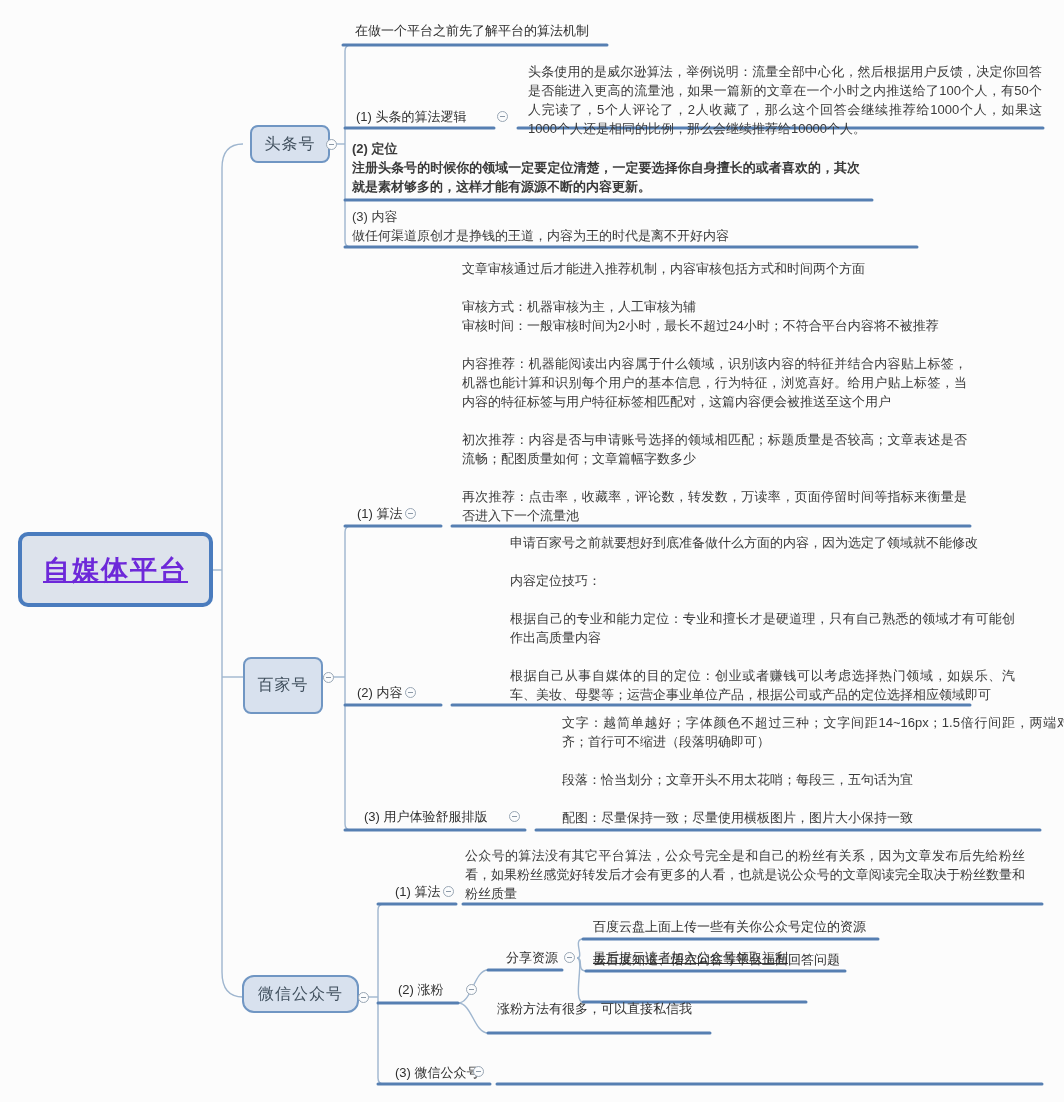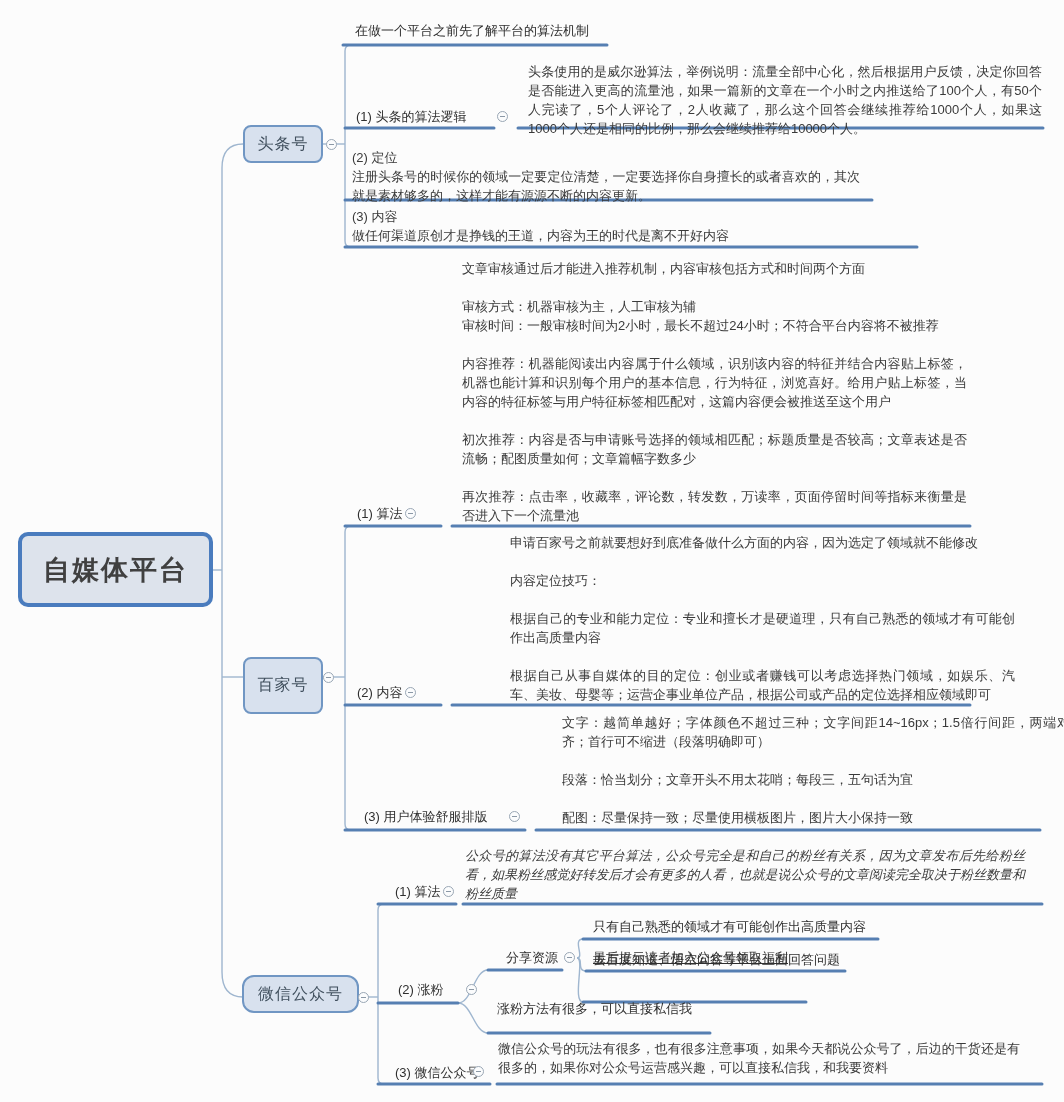--- a/index.html
+++ b/index.html
@@ -14,22 +14,22 @@
   .node{
     position:absolute;z-index:4;
     display:flex;align-items:center;justify-content:center;
     border:2px solid #7096c3;border-radius:8px;
     background:#d8e1ee;color:#41505e;
     font-size:16px;letter-spacing:1px;
     box-sizing:border-box;
   }
   .root-node{
     border:4px solid #4a7cbe;border-radius:10px;
-    background:#dde3ec;color:#404040;
-    font-weight:bold;font-size:27px;letter-spacing:2px;
+    background:#dde3ec;color:#6d28d9;
+    font-weight:bold;font-size:27px;letter-spacing:2px;text-decoration:underline;
   }
   .lbl{
     position:absolute;z-index:3;
     font-size:13px;color:#2f2f2f;white-space:nowrap;line-height:17px;
   }
   .desc{
     position:absolute;z-index:3;
     font-size:13px;color:#3a3a3a;line-height:19px;
     white-space:pre-line;text-align:justify;
   }
@@ -83,28 +83,28 @@
       <path d="M 586 971 H 845"></path>
       <path d="M 583 1002 H 806"></path>
       <path d="M 488 1033 H 710"></path>
       <path d="M 378 1084 H 490"></path>
       <path d="M 497 1084 H 1042"></path>
     </g>
   </svg>
 
   <div class="node root-node" style="left:18px;top:532px;width:195px;height:75px;">自媒体平台</div>
 
-  <div class="node" style="left:243px;top:125px;width:80px;height:38px;">头条号</div>
+  <div class="node" style="left:250px;top:125px;width:80px;height:38px;">头条号</div>
   <div class="node" style="left:243px;top:657px;width:80px;height:57px;">百家号</div>
   <div class="node" style="left:242px;top:975px;width:117px;height:38px;border-radius:12px;">微信公众号</div>
 
   <div class="lbl" style="left:355px;top:22px;">在做一个平台之前先了解平台的算法机制</div>
   <div class="lbl" style="left:356px;top:108px;">(1) 头条的算法逻辑</div>
   <div class="desc" style="left:528px;top:62px;width:514px;">头条使用的是威尔逊算法，举例说明：流量全部中心化，然后根据用户反馈，决定你回答是否能进入更高的流量池，如果一篇新的文章在一个小时之内推送给了100个人，有50个人完读了，5个人评论了，2人收藏了，那么这个回答会继续推荐给1000个人，如果这1000个人还是相同的比例，那么会继续推荐给10000个人。</div>
-  <div class="desc" style="left:352px;top:148px;width:508px;">(2) 定位
+  <div class="desc" style="left:352px;top:139px;width:508px;font-weight:bold;">(2) 定位
 注册头条号的时候你的领域一定要定位清楚，一定要选择你自身擅长的或者喜欢的，其次就是素材够多的，这样才能有源源不断的内容更新。</div>
   <div class="desc" style="left:352px;top:207px;width:575px;">(3) 内容
 做任何渠道原创才是挣钱的王道，内容为王的时代是离不开好内容</div>
 
   <div class="lbl" style="left:357px;top:505px;">(1) 算法</div>
   <div class="desc" style="left:462px;top:259px;width:505px;">文章审核通过后才能进入推荐机制，内容审核包括方式和时间两个方面
 
 审核方式：机器审核为主，人工审核为辅
 审核时间：一般审核时间为2小时，最长不超过24小时；不符合平台内容将不被推荐
 
@@ -122,29 +122,28 @@
 
 根据自己从事自媒体的目的定位：创业或者赚钱可以考虑选择热门领域，如娱乐、汽车、美妆、母婴等；运营企事业单位产品，根据公司或产品的定位选择相应领域即可</div>
   <div class="lbl" style="left:364px;top:808px;">(3) 用户体验舒服排版</div>
   <div class="desc" style="left:533px;top:713px;width:508px;margin-left:29px;">文字：越简单越好；字体颜色不超过三种；文字间距14~16px；1.5倍行间距，两端对齐；首行可不缩进（段落明确即可）
 
 段落：恰当划分；文章开头不用太花哨；每段三，五句话为宜
 
 配图：尽量保持一致；尽量使用横板图片，图片大小保持一致</div>
 
   <div class="lbl" style="left:395px;top:883px;">(1) 算法</div>
-  <div class="desc" style="left:465px;top:846px;width:560px;font-style:italic;">公众号的算法没有其它平台算法，公众号完全是和自己的粉丝有关系，因为文章发布后先给粉丝看，如果粉丝感觉好转发后才会有更多的人看，也就是说公众号的文章阅读完全取决于粉丝数量和粉丝质量</div>
+  <div class="desc" style="left:465px;top:846px;width:560px;">公众号的算法没有其它平台算法，公众号完全是和自己的粉丝有关系，因为文章发布后先给粉丝看，如果粉丝感觉好转发后才会有更多的人看，也就是说公众号的文章阅读完全取决于粉丝数量和粉丝质量</div>
   <div class="lbl" style="left:398px;top:981px;">(2) 涨粉</div>
   <div class="lbl" style="left:498px;top:949px;margin-left:8px;">分享资源</div>
-  <div class="lbl" style="left:593px;top:918px;">只有自己熟悉的领域才有可能创作出高质量内容</div>
+  <div class="lbl" style="left:593px;top:918px;">百度云盘上面上传一些有关你公众号定位的资源</div>
   <div class="lbl" style="left:593px;top:951px;">去百度知道、悟空问答等平台上面回答问题</div>
   <div class="lbl" style="left:593px;top:949px;text-decoration:underline;">最后提示读者加入公众号领取福利</div>
   <div class="lbl" style="left:497px;top:1000px;">涨粉方法有很多，可以直接私信我</div>
   <div class="lbl" style="left:395px;top:1064px;">(3) 微信公众号</div>
-  <div class="desc" style="left:498px;top:1039px;width:522px;">微信公众号的玩法有很多，也有很多注意事项，如果今天都说公众号了，后边的干货还是有很多的，如果你对公众号运营感兴趣，可以直接私信我，和我要资料</div>
 
   <span class="minus" style="left:326px;top:139px;">
       <i></i>
     </span>
   <span class="minus" style="left:497px;top:111px;">
       <i></i>
     </span>
   <span class="minus" style="left:323px;top:672px;">
       <i></i>
     </span>

